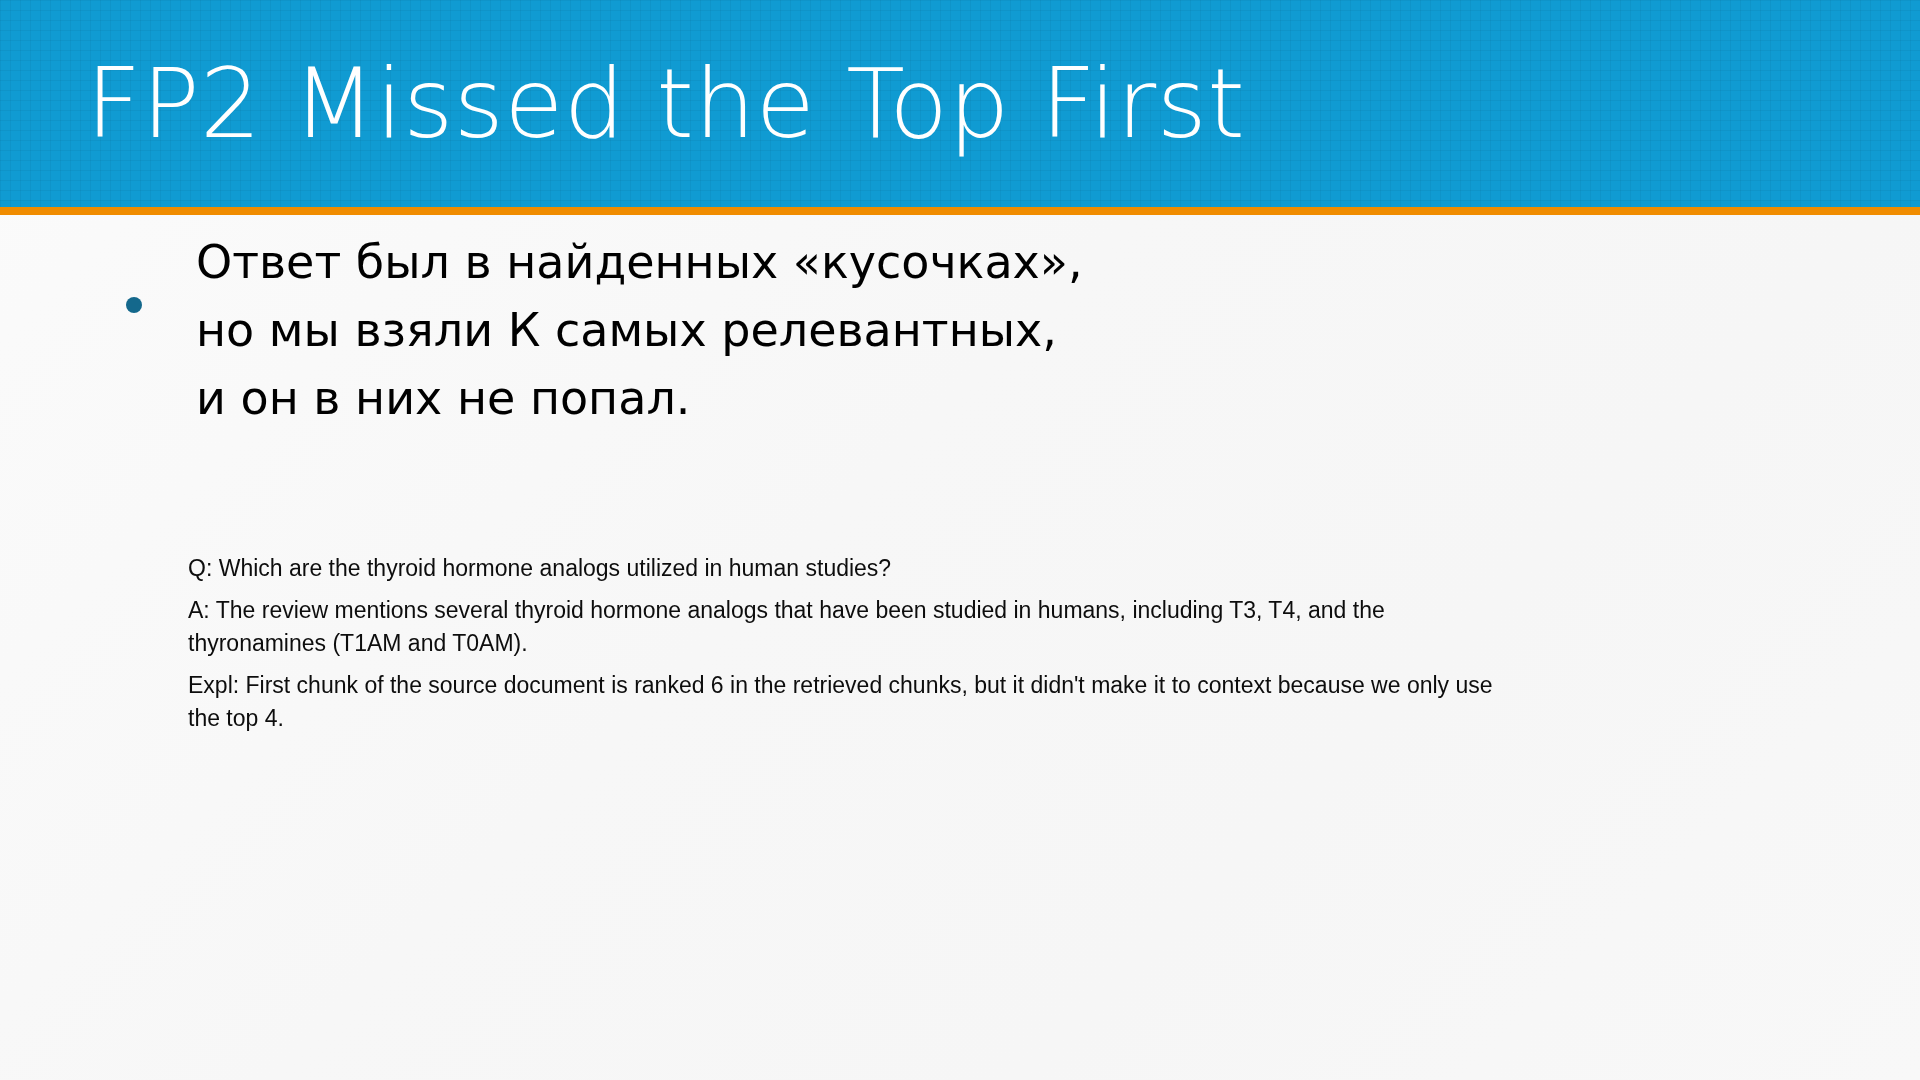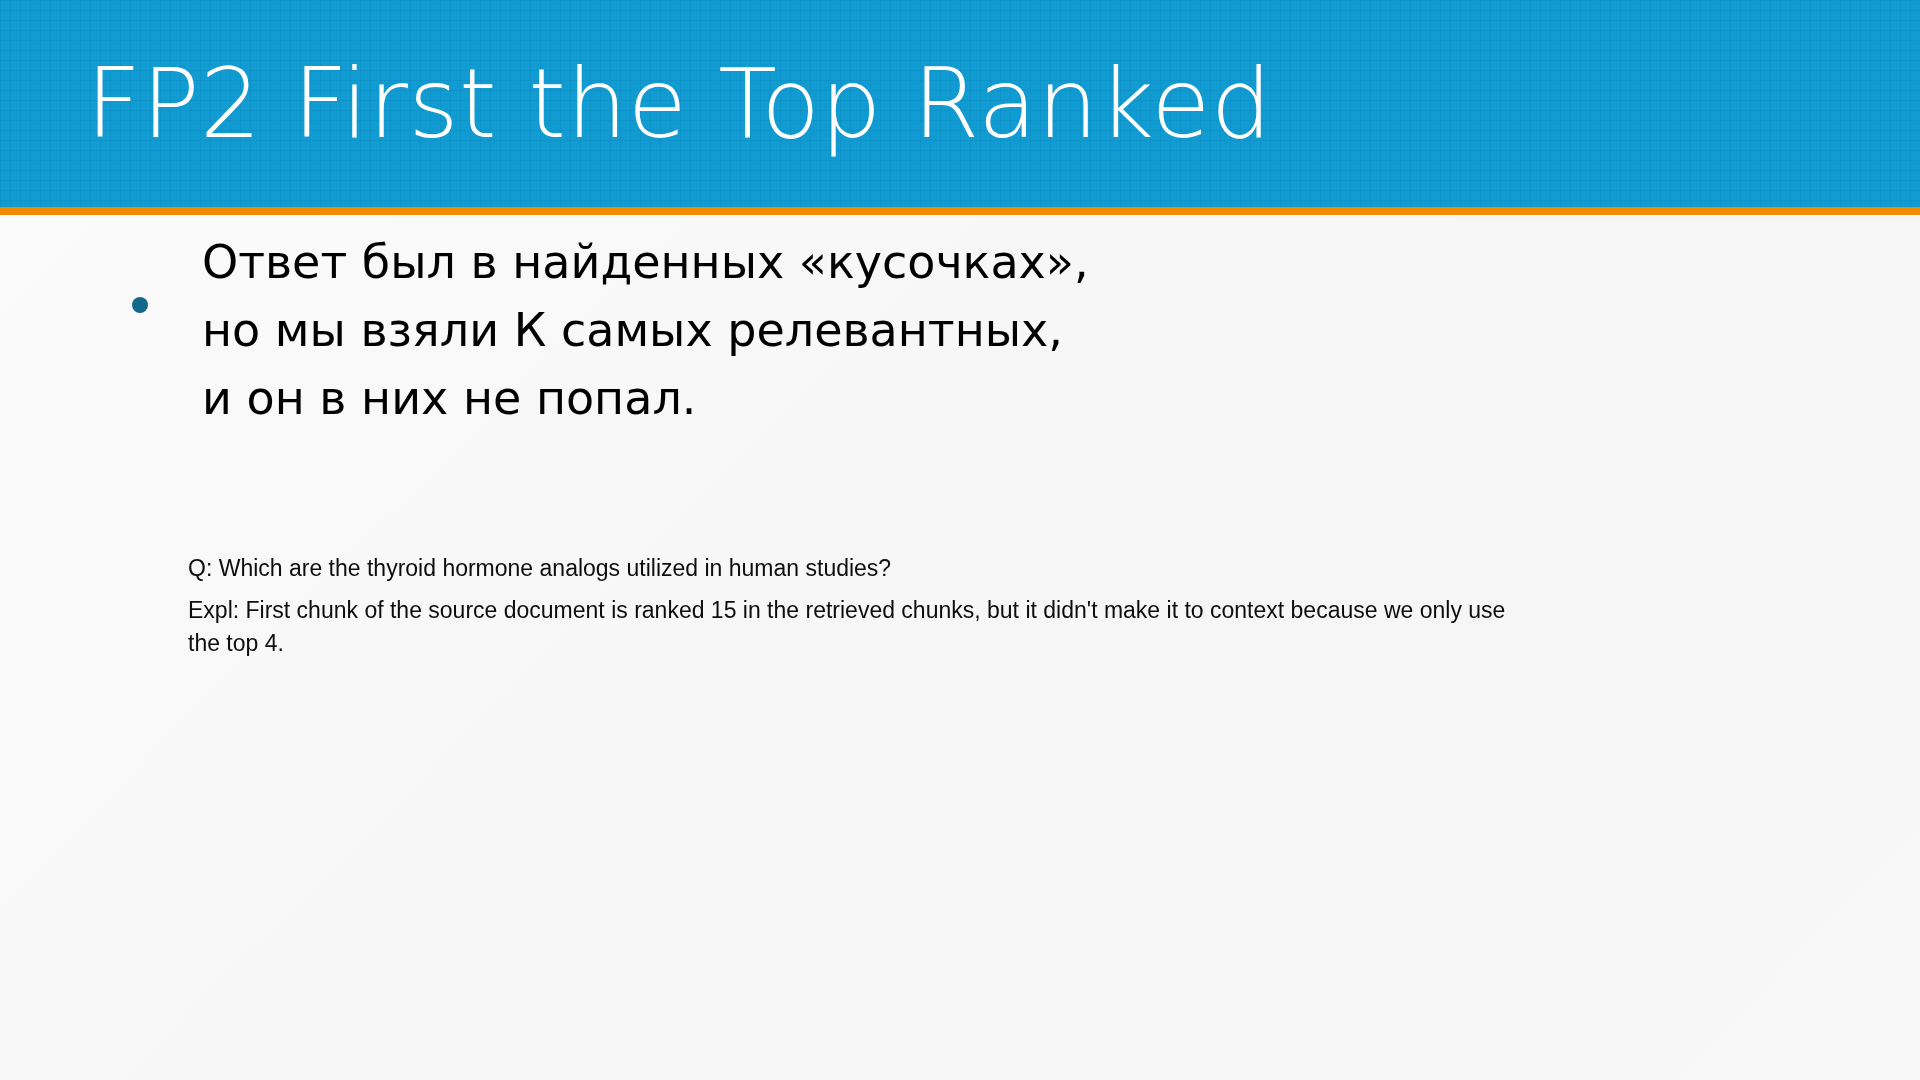--- a/index.html
+++ b/index.html
@@ -67,21 +67,21 @@
   #body-area {
     position: absolute;
     left: 0;
     top: 215px;
     width: 1920px;
     height: 865px;
   }
 
   #bullet-list {
     position: absolute;
-    left: 12px;
+    left: 6px;
     top: 0;
     width: 1500px;
     margin: 0;
     padding: 0;
     list-style: none;
   }
 
   .bullet-row {
     position: relative;
     padding-left: 190px;
@@ -127,35 +127,36 @@
     text-align: left;
     margin-top: 9px;
   }
 </style>
 </head>
 <body>
 
 <div id="slide">
 
   <div id="title-banner">
-    <div id="slide-title">FP2 First the Top Ranked</div>
+    <div id="slide-title">FP2 Missed the Top First</div>
   </div>
 
   <div id="title-underline"></div>
 
   <div id="body-area">
 
     <ul id="bullet-list">
       <li class="bullet-row">
         <span class="bullet-marker"></span>
         <span class="bullet-text">Ответ был в найденных «кусочках»,
 но мы взяли К самых релевантных,
 и он в них не попал.</span>
       </li>
     </ul>
 
     <div id="qa-block">
       <span class="qa-line">Q: Which are the thyroid hormone analogs utilized in human studies?</span>
-      <span class="qa-line">Expl: First chunk of the source document is ranked 15 in the retrieved chunks, but it didn't make it to context because we only use the top 4.</span>
+      <span class="qa-line">A: The review mentions several thyroid hormone analogs that have been studied in humans, including T3, T4, and the thyronamines (T1AM and T0AM).</span>
+      <span class="qa-line">Expl: First chunk of the source document is ranked 6 in the retrieved chunks, but it didn't make it to context because we only use the top 4.</span>
     </div>
 
   </div>
 </div>
 
 </body></html>

